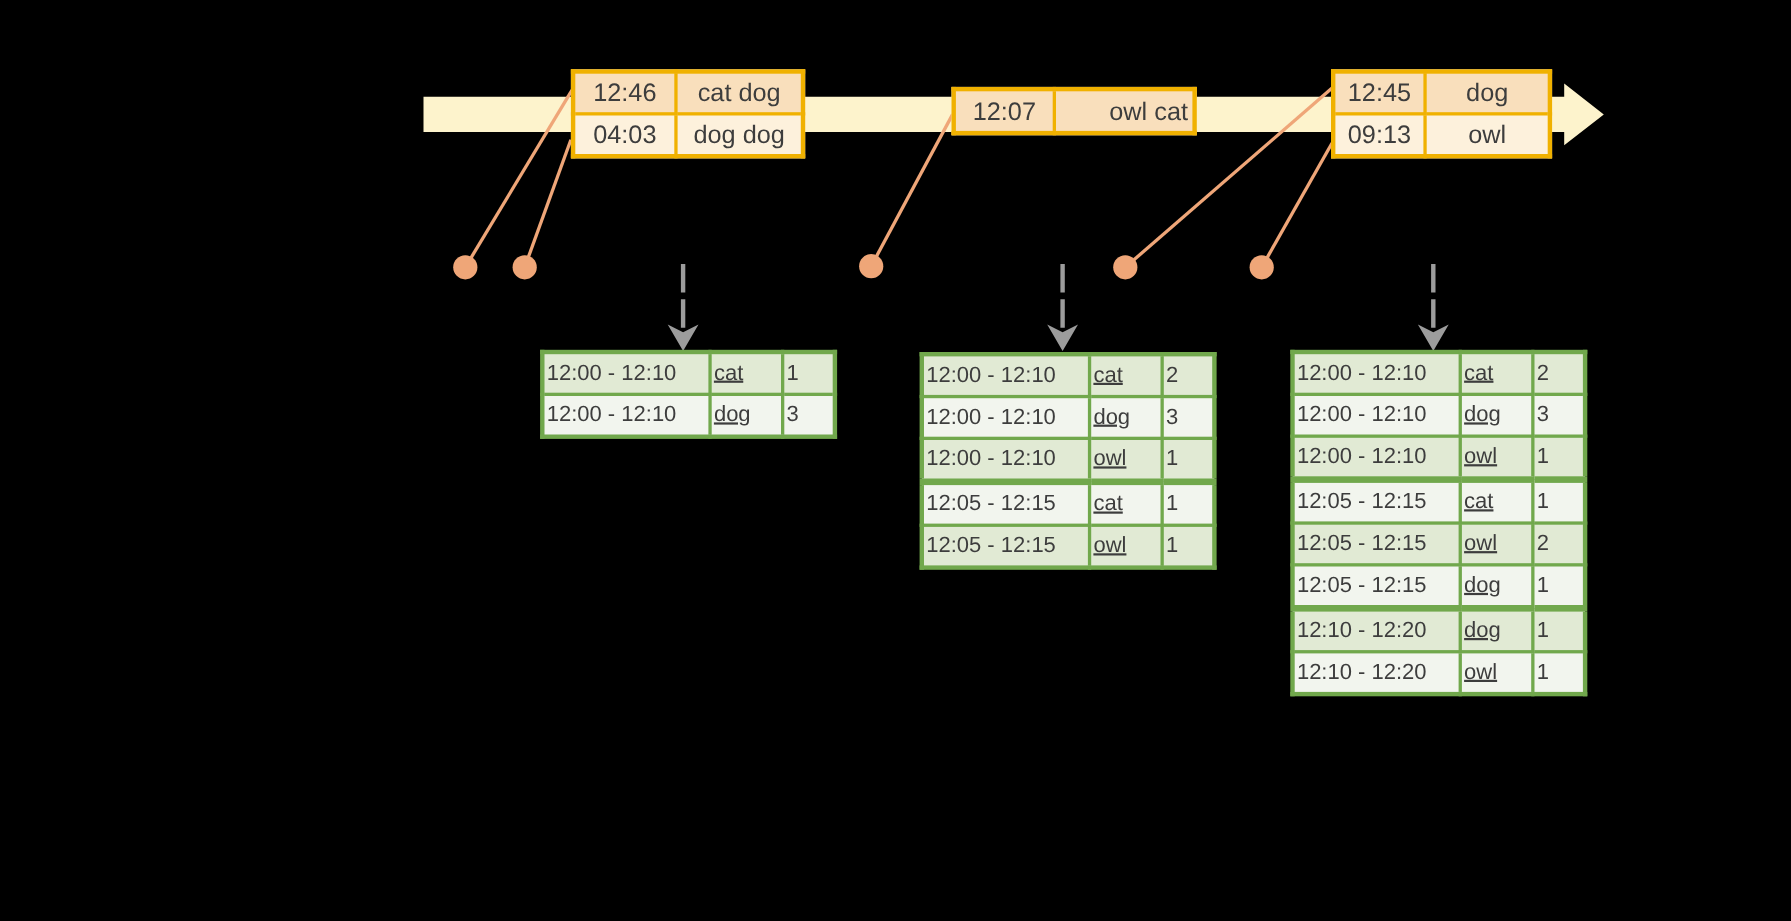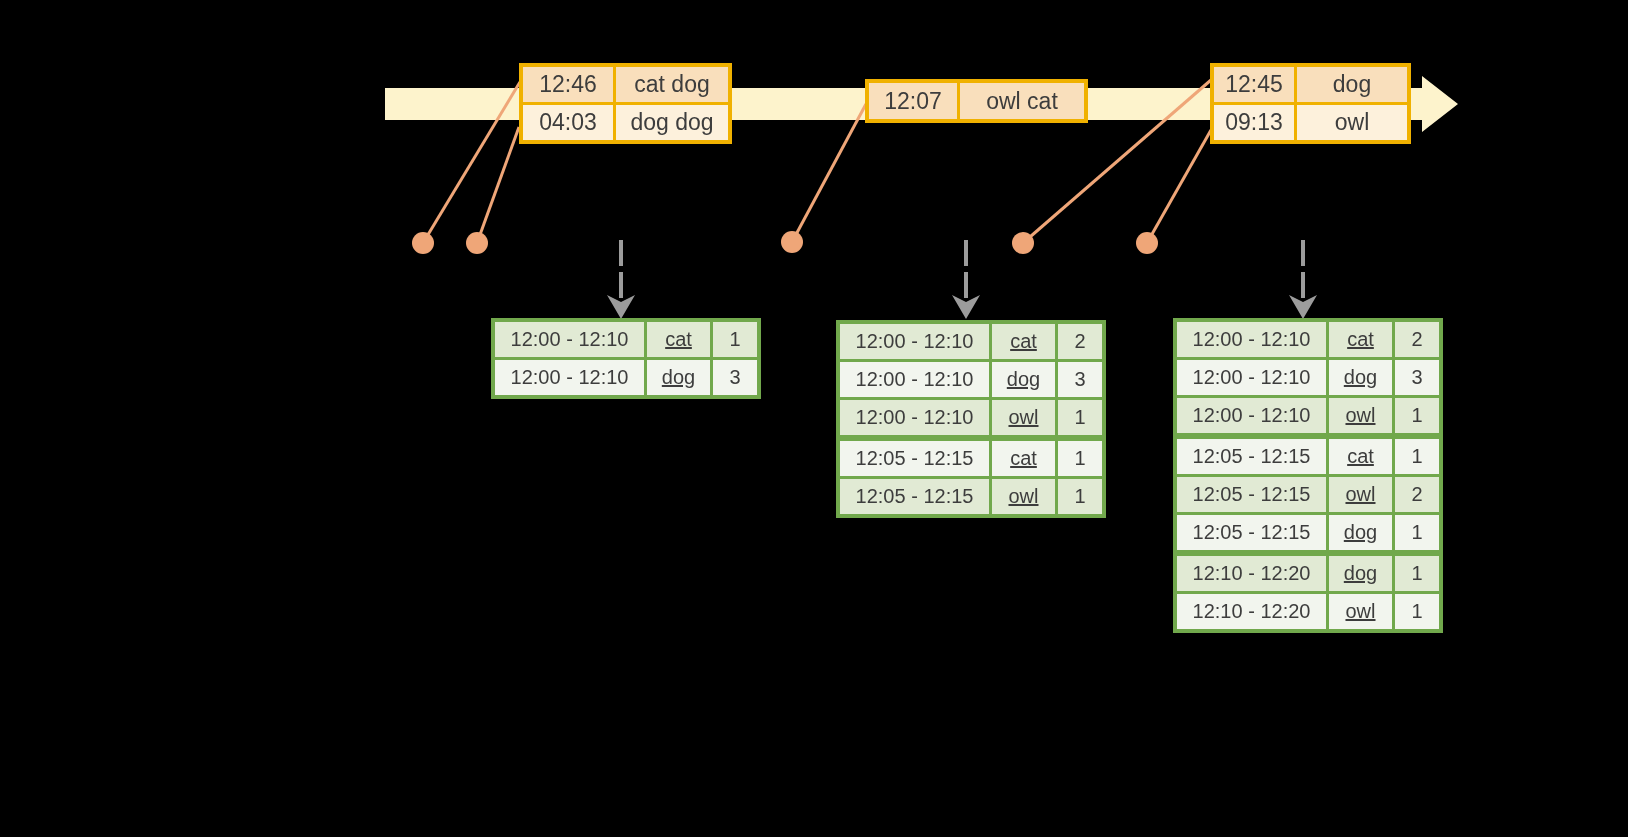--- a/index.html
+++ b/index.html
@@ -26,35 +26,35 @@
     padding:0 4px;
     text-align:center;
     vertical-align:middle;
     font-size:23px;
     color:var(--text);
     white-space:nowrap;
   }
   table.etable tr:nth-child(odd) td{background:var(--event-row1-fill);}
   table.etable tr:nth-child(even) td{background:var(--event-row2-fill);}
   #etable-1 td.c-time{width:82px;}  #etable-1 td.c-words{width:104px;margin-left:20px;}
-  #etable-2 td.c-time{width:80px;}  #etable-2 td.c-words{width:116px;}
+  #etable-2 td.c-time{width:80px;}  #etable-2 td.c-words{width:116px;text-align:right;}
   #etable-2 td{height:36px;}
   #etable-3 td.c-time{width:72px;}  #etable-3 td.c-words{width:102px;}
 
   
   table.rtable{
     position:absolute;
     border-collapse:collapse;
     border:4px solid var(--result-border);
   }
   table.rtable td{
     border:3px solid var(--result-border);
     height:35px;
     padding:0 2px;
-    text-align:center;
+    text-align:left;
     vertical-align:middle;
     font-size:20px;
     color:var(--text);
     white-space:nowrap;
   }
   table.rtable td.c-window{width:145px;}
   table.rtable td.c-word{width:59px;text-decoration:underline;}
   table.rtable td.c-count{width:40px;}
   table.rtable tr:nth-child(odd) td{background:var(--result-row-dark);}
   table.rtable tr:nth-child(even) td{background:var(--result-row-light);}

